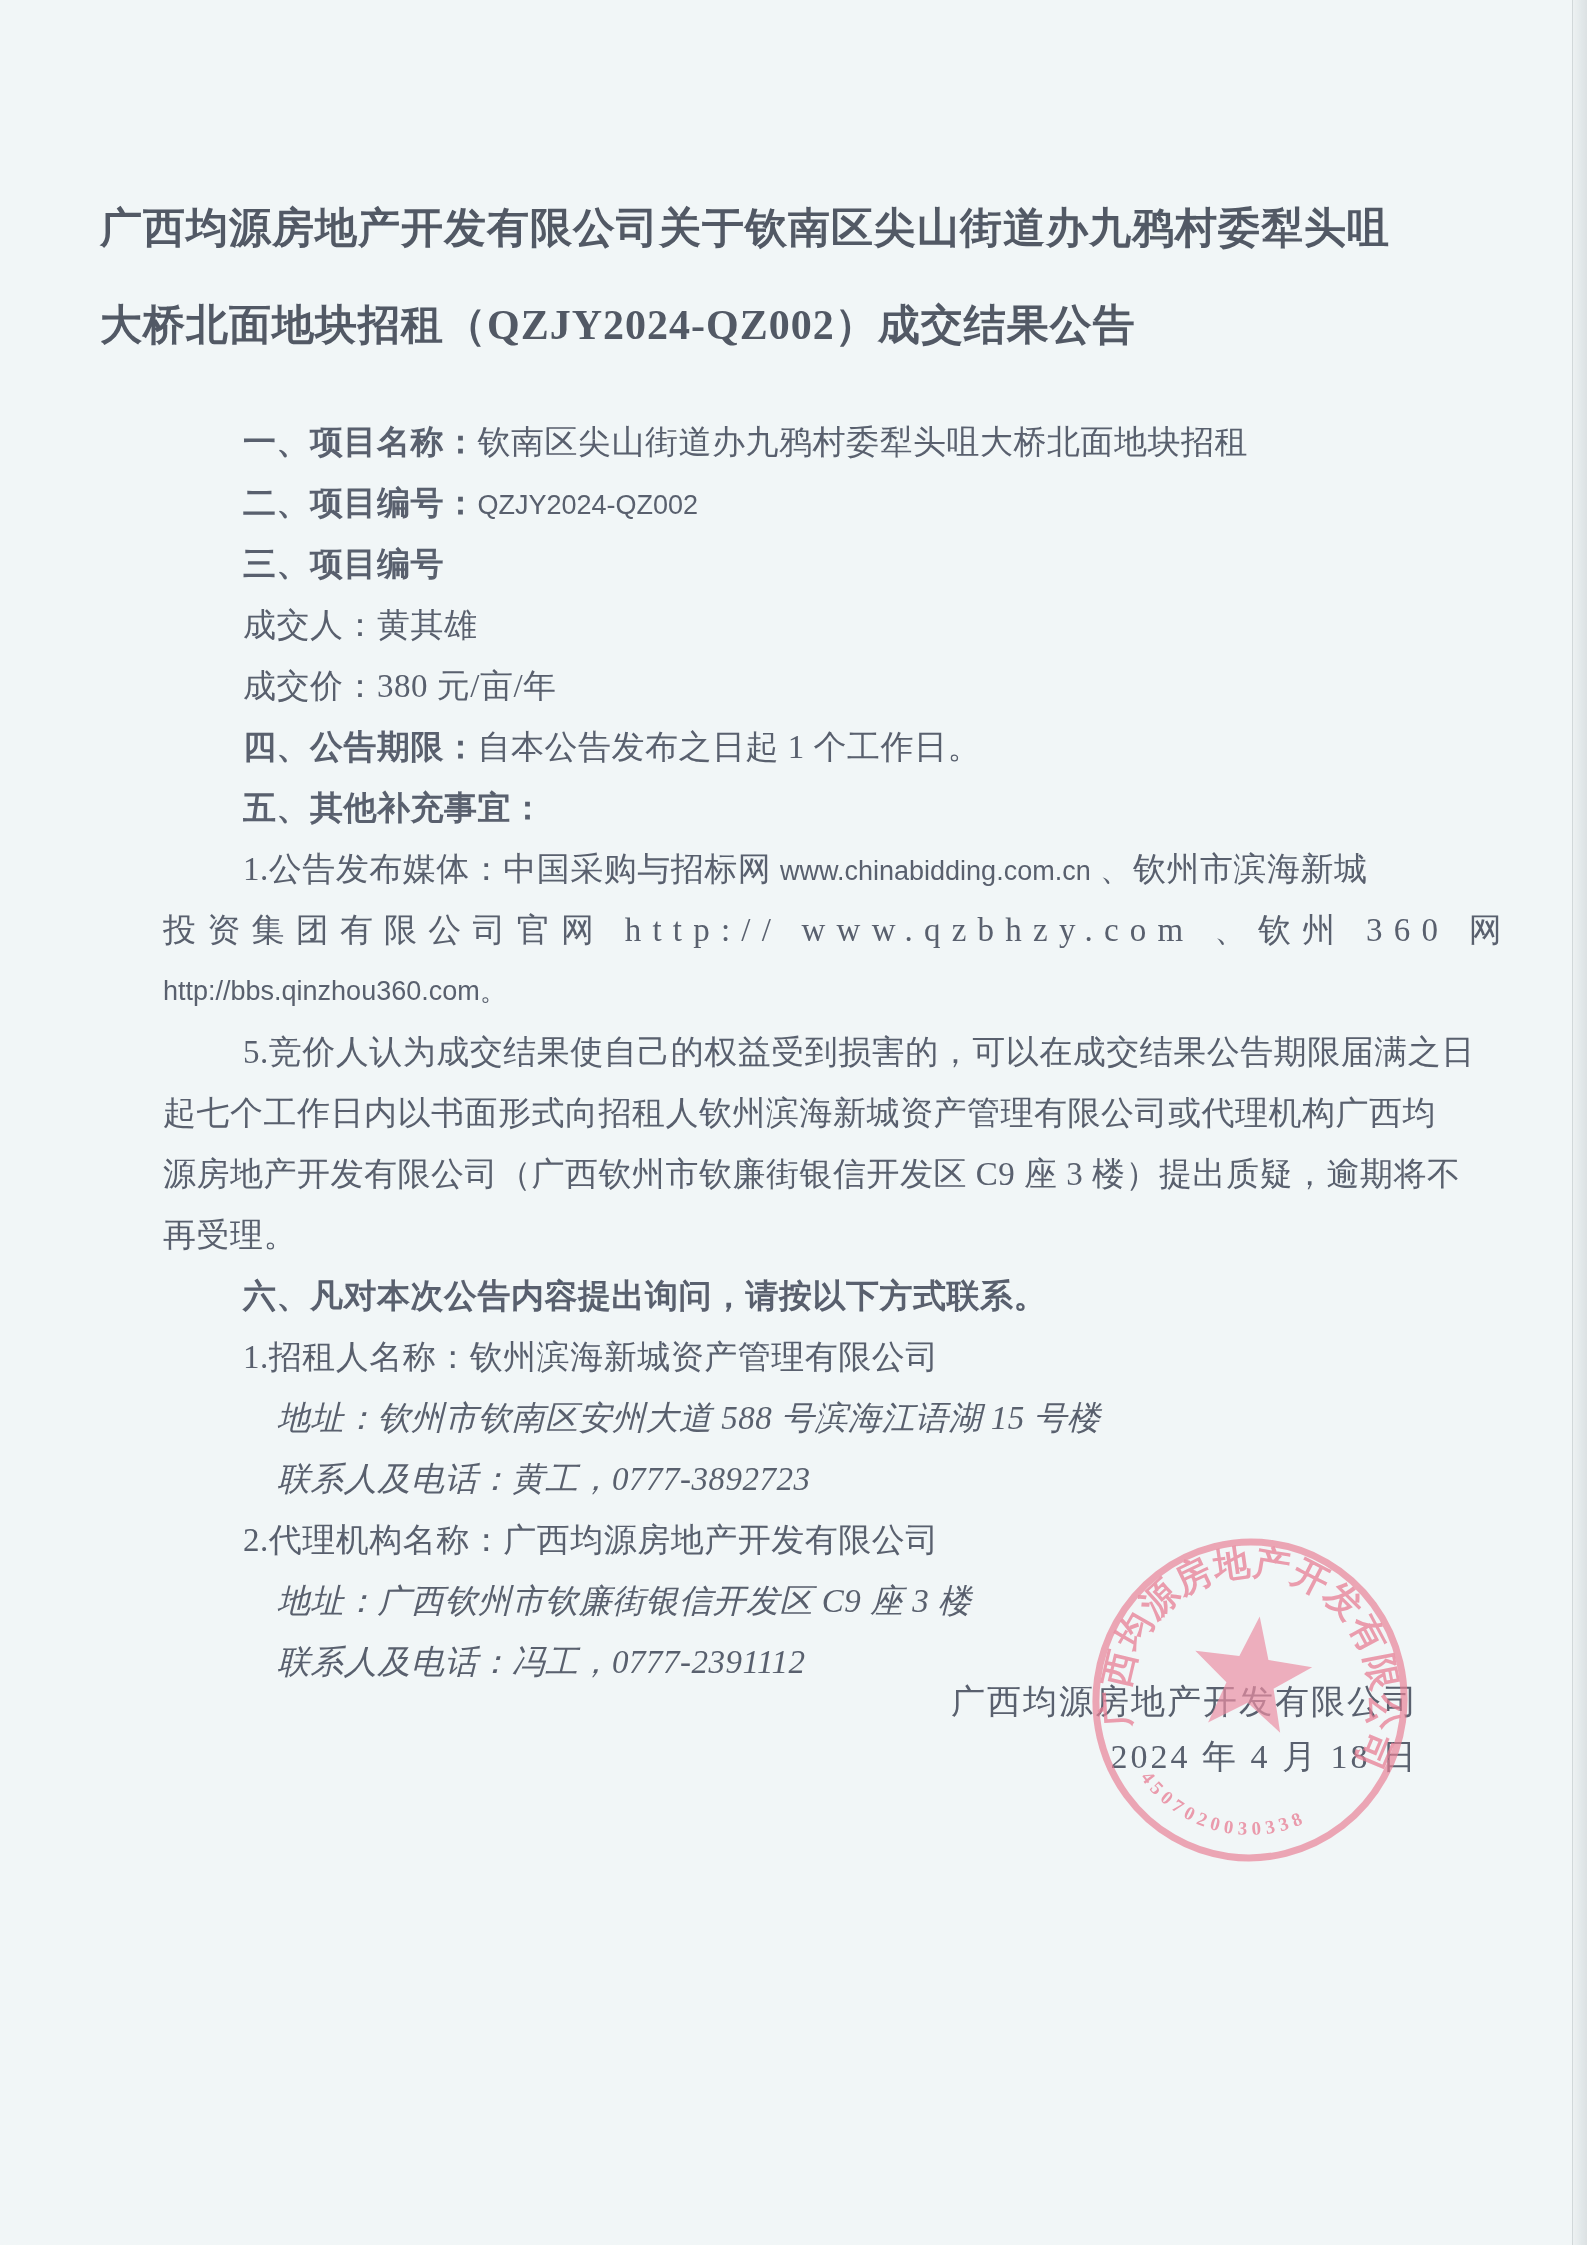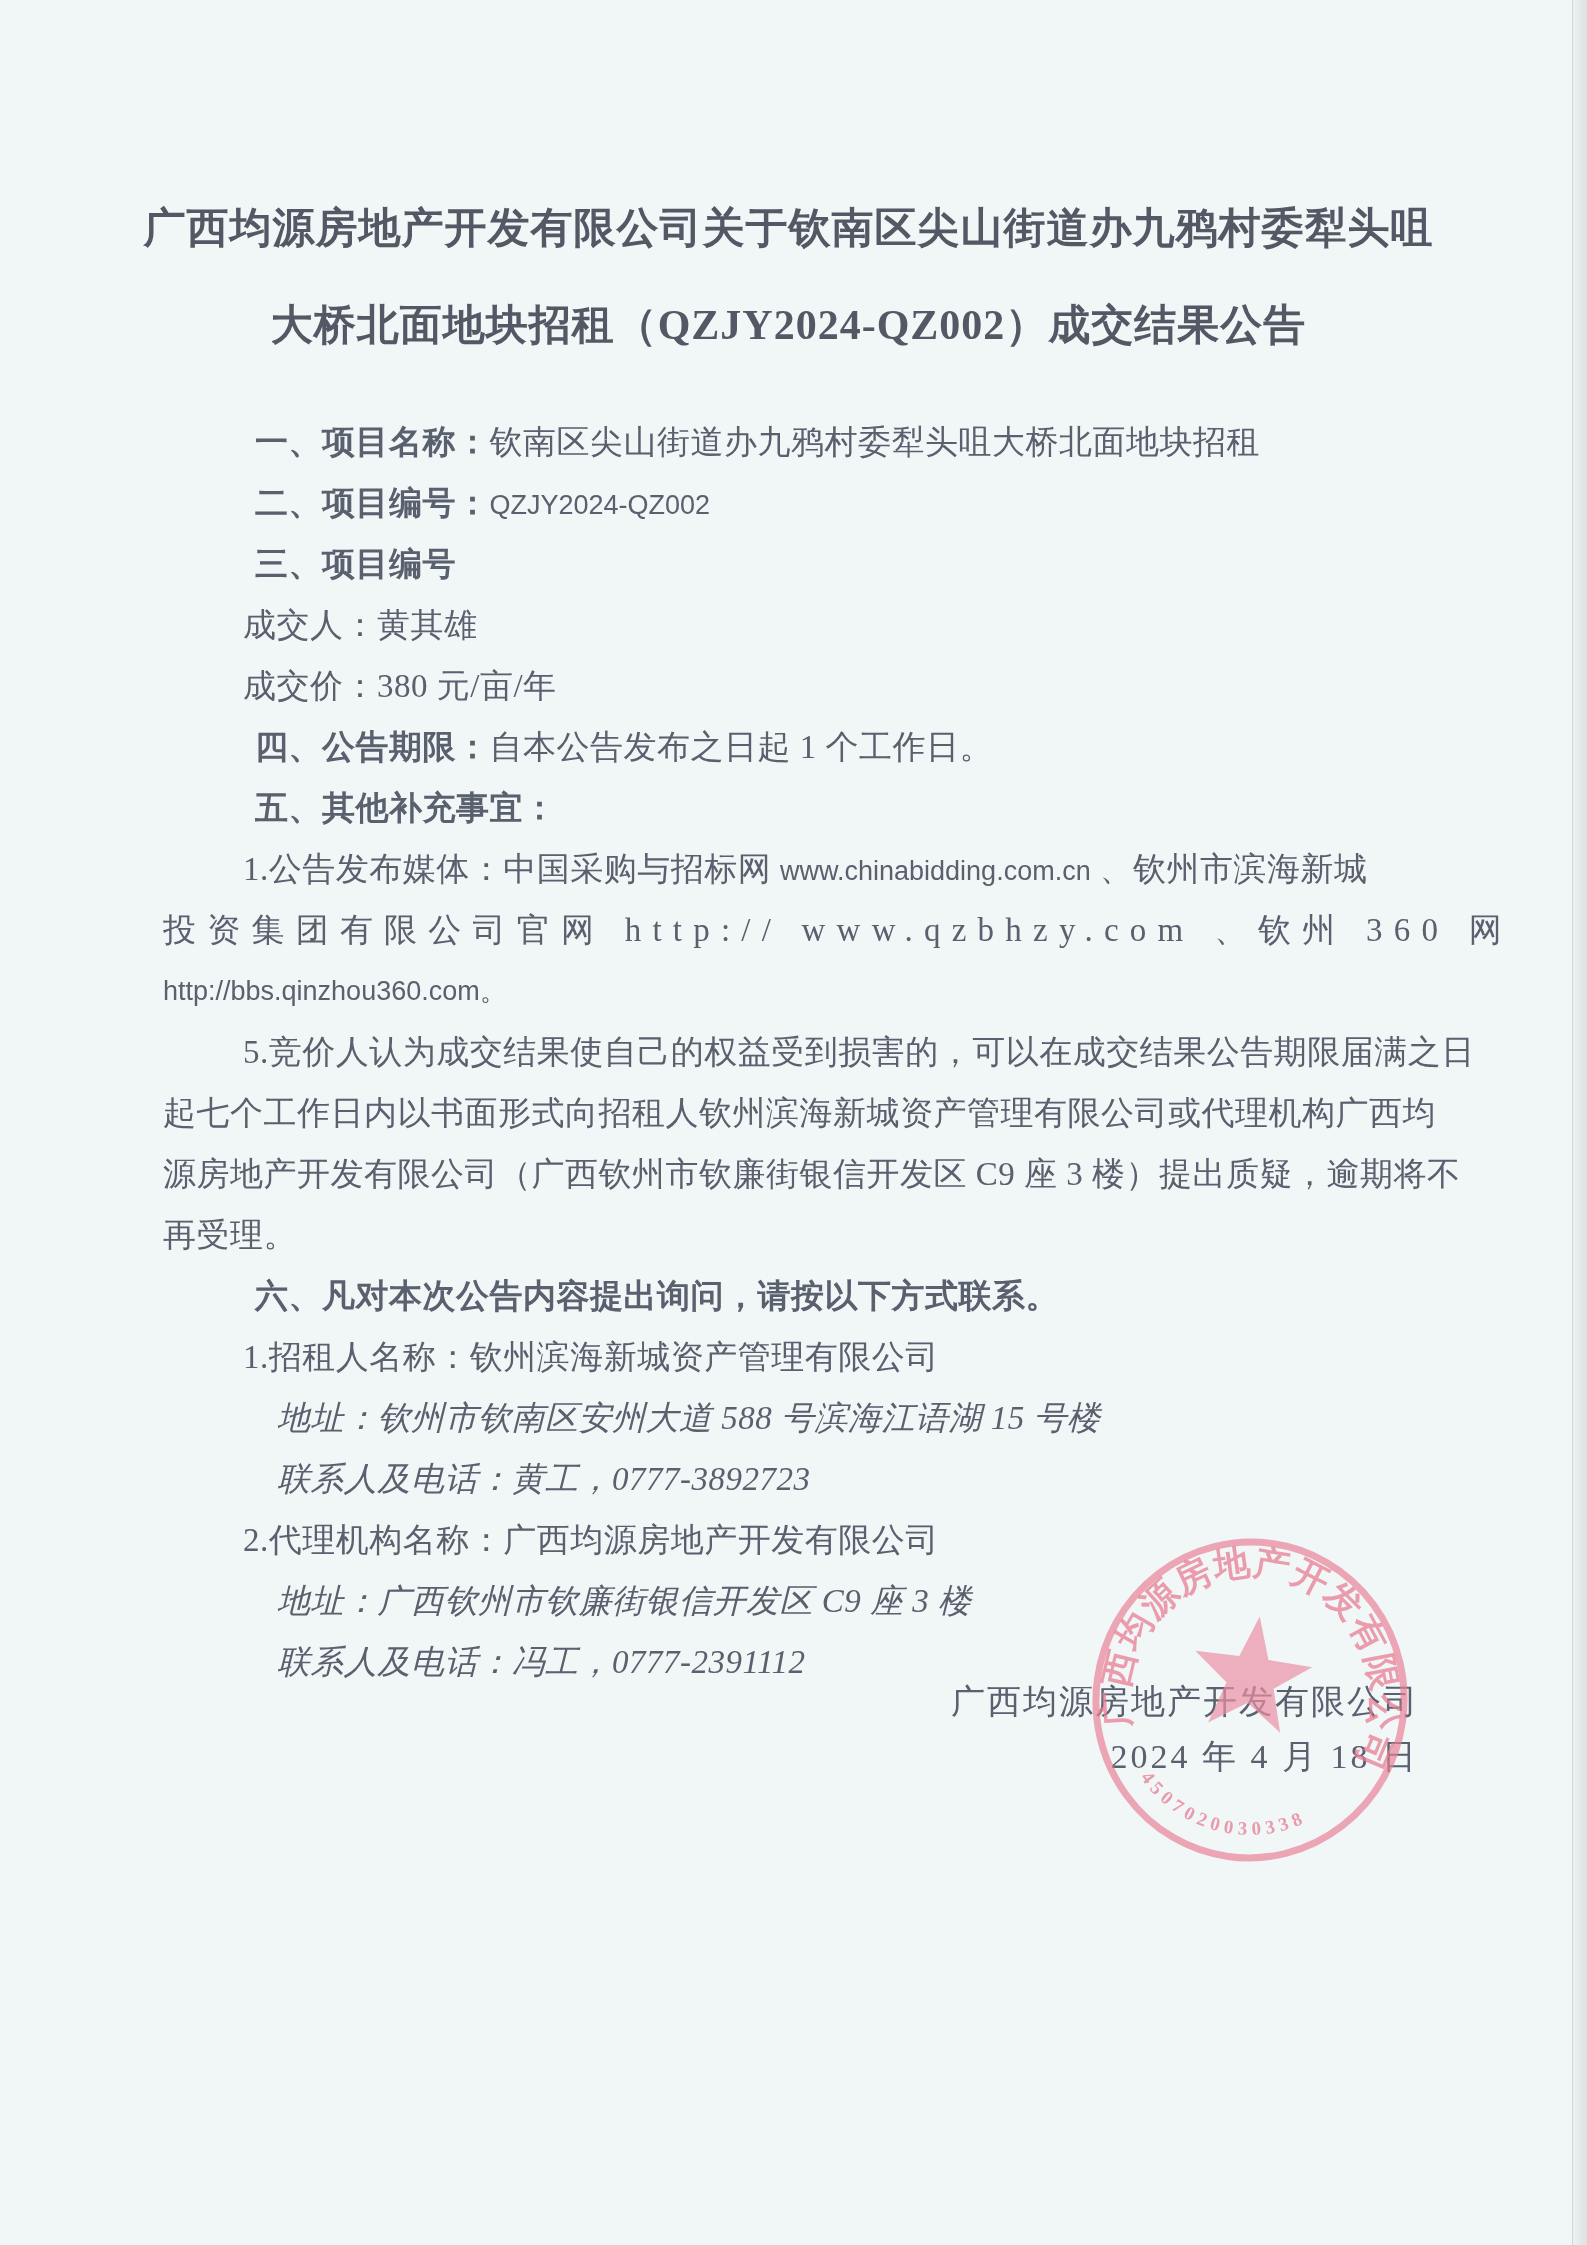--- a/index.html
+++ b/index.html
@@ -13,29 +13,29 @@
     background:#f1f6f7;
     color:#575e6b;
   }
   .scan-edge{
     position:absolute;right:0;top:0;width:14px;height:100%;
     background:linear-gradient(to right, rgba(90,100,105,0.03), rgba(90,100,105,0.14));
     border-left:1px solid rgba(90,100,105,0.08);
   }
   .title{
     position:absolute;top:180px;left:100px;right:110px;
-    text-align:center;font-weight:bold;font-size:42px;line-height:97px;
+    font-weight:bold;font-size:42px;line-height:97px;
     color:#525965;letter-spacing:1px;
   }
   .content{
     position:absolute;top:412px;left:163px;width:1262px;
     font-size:33px;letter-spacing:0.5px;color:#59606e;
   }
   .line{height:61px;line-height:61px;white-space:nowrap;}
-  .b{font-weight:bold;margin-left:12px;}
+  .b{font-weight:bold;}
   .indent1{padding-left:80px;}
   .indent2{padding-left:114px;font-style:italic;}
   .code{font-family:Liberation Sans, sans-serif;font-size:27px;letter-spacing:0;}
   .stretch{letter-spacing:0.34em;}
   .footer{
     position:absolute;top:1680px;right:168px;
     text-align:right;font-size:34px;color:#59606e;
   }
   .footer .company-line{line-height:44px;letter-spacing:2px;}
   .footer .date-line{line-height:44px;margin-top:11px;letter-spacing:3px;}

